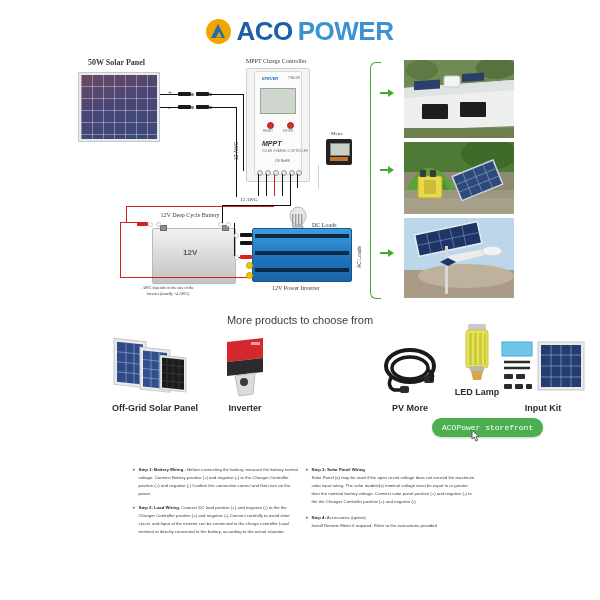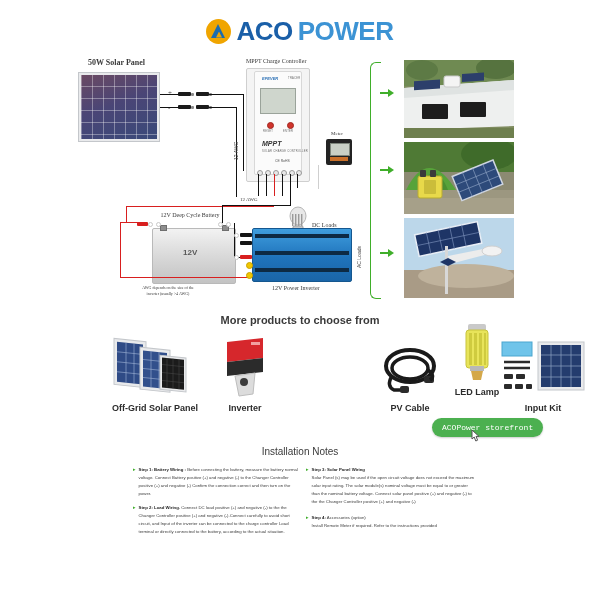--- a/index.html
+++ b/index.html
@@ -90,21 +90,21 @@
   
   .photo{position:absolute;overflow:hidden;background:#cfd8dc;}
   .arrow-g{position:absolute;width:0;height:0;border-top:4px solid transparent;
     border-bottom:4px solid transparent;border-left:6px solid #3fae2a;}
   .arrow-stem{position:absolute;height:2px;background:#3fae2a;}
   .brace{position:absolute;border:1.5px solid #3fae2a;border-right:none;
     border-top-left-radius:6px;border-bottom-left-radius:6px;}
 
   
   .sec-title{position:absolute;width:600px;text-align:center;font-size:11px;
-    font-weight:bold;color:#3a3a3a;}
+    font-weight:normal;color:#3a3a3a;}
   .prod{position:absolute;display:flex;flex-direction:column;align-items:center;}
   .prod-img{height:62px;display:flex;align-items:flex-end;justify-content:center;}
   .prod-label{font-size:9px;font-weight:bold;color:#2c2c2c;margin-top:5px;white-space:nowrap;}
 
   
   .store-btn{position:absolute;background:#4cb050;color:#fff;font-size:8px;
     border-radius:11px;padding:5px 10px;white-space:nowrap;box-shadow:0 1px 2px rgba(0,0,0,.2);}
   .cursor{position:absolute;width:11px;height:14px;}
 
   
@@ -379,21 +379,21 @@
     <div class="prod-img">
       <svg width="60" height="62" viewBox="0 0 60 62">
         <ellipse cx="30" cy="30" rx="24" ry="16" fill="none" stroke="#1a1a1a" stroke-width="4"></ellipse>
         <ellipse cx="30" cy="32" rx="18" ry="11" fill="none" stroke="#1a1a1a" stroke-width="3.5"></ellipse>
         <path d="M12 40 Q6 50 14 54 L22 54" fill="none" stroke="#1a1a1a" stroke-width="3.5"></path>
         <rect x="20" y="50" width="9" height="7" rx="2" fill="#2b2b2b"></rect>
         <rect x="44" y="40" width="10" height="7" rx="2" fill="#2b2b2b"></rect>
         <path d="M48 34 Q56 40 50 44" fill="none" stroke="#1a1a1a" stroke-width="3.5"></path>
       </svg>
     </div>
-    <div class="prod-label">PV Cable</div>
+    <div class="prod-label">PV More</div>
   </div>
 
   <div class="prod" style="left:446px;top:320px;width:62px;">
     <div class="prod-img">
       <svg width="34" height="62" viewBox="0 0 34 62">
         <rect x="8" y="4" width="18" height="8" rx="2" fill="#c9c9c9"></rect>
         <rect x="6" y="10" width="22" height="38" rx="3" fill="#e8e45a" stroke="#c7c33d"></rect>
         <g fill="#cfcb3f">
           <rect x="9" y="13" width="3" height="32"></rect>
             <rect x="14" y="13" width="3" height="32"></rect>
@@ -437,21 +437,20 @@
     <div class="prod-label">Input Kit</div>
   </div>
 
   <div class="store-btn" style="left:432px;top:418px;font-family:Liberation Mono, monospace;">ACOPower storefront</div>
   <div class="cursor" style="left:470px;top:428px;">
     <svg width="12" height="15" viewBox="0 0 12 15">
       <path d="M2 2 L2 11 L4.2 9 L5.8 13 L7.6 12.2 L6 8.4 L9 8.4 Z" fill="#ffffff" stroke="#555" stroke-width="1"></path>
     </svg>
   </div>
 
-  <div class="notes-title" style="left:0;top:446px;">Installation Notes</div>
 
   <div class="note-col" style="left:133px;top:466px;">
     <div class="note-step">
       <span class="note-bullet">▸</span>
       <span><span class="note-h">Step 1:</span>
       <span class="note-h">Battery Wiring :</span>
       <span>Before connecting the battery, measure the battery normal voltage. Connect Battery positive (+) and negative (-) to the Changer Controller positive (+) and negative (-) Confirm the connection correct and then turn on the power.</span></span>
     </div>
     <div class="note-step" style="margin-top:6px;">
       <span class="note-bullet">▸</span>

